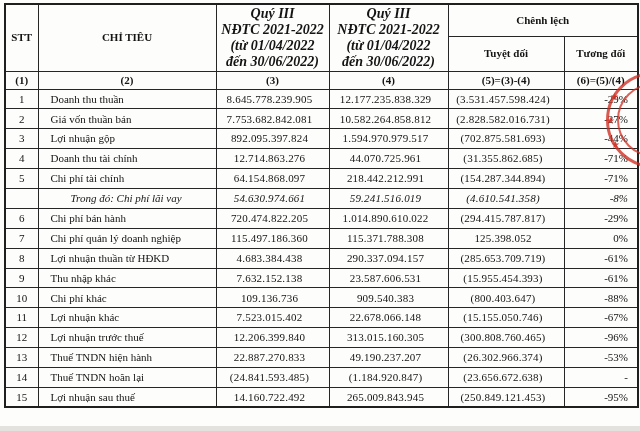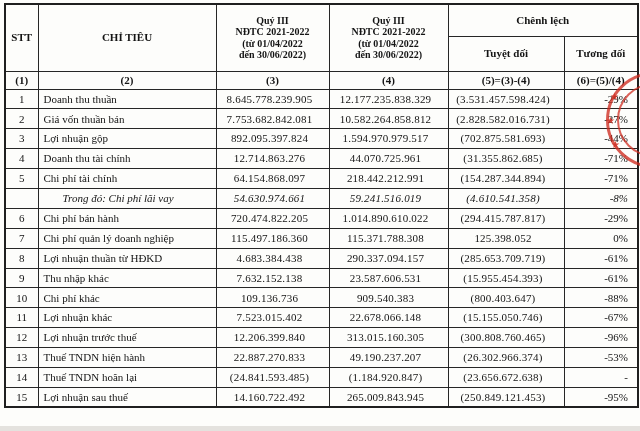--- a/index.html
+++ b/index.html
@@ -17,27 +17,27 @@
     border:1px solid #262626;
     font-size:11px; line-height:1.15;
     overflow:hidden; white-space:nowrap;
   }
   table.fin { border:2px solid #1f1f1f; }
   thead th { font-weight:bold; text-align:center; vertical-align:middle; }
   .h1 { height:32px; }
   .h2 { height:35px; }
   .h3 { height:18px; }
   .h3 td { font-weight:bold; text-align:center; font-size:10.5px; }
-  .hdr-lines span { display:block; font-size:10px; }
+  .hdr-lines span { display:block; font-size:14px;font-style:italic; }
   tbody.data td { height:19.9px; }
   td.stt { text-align:center; }
-  td.label { text-align:left; padding-left:5px; }
+  td.label { text-align:left; padding-left:12px; }
   td.num { text-align:center; padding-right:6px; letter-spacing:.2px; }
   td.pct { text-align:right; padding-right:9px;border-radius:6px; }
-  tr.sub td.label { font-style:italic; padding-left:24px; }
+  tr.sub td.label { font-style:italic; padding-left:32px; }
   tr.sub td { font-style:italic; }
   
   .seal {
     position:absolute; left:606px; top:72px; width:96px; height:96px;
     border-radius:50%; border:3px solid rgba(208,44,32,.82);
     opacity:.95; pointer-events:none;
   }
   .seal::after {
     content:""; position:absolute; inset:8px;
     border-radius:50%; border:2px solid rgba(208,44,32,.78);

